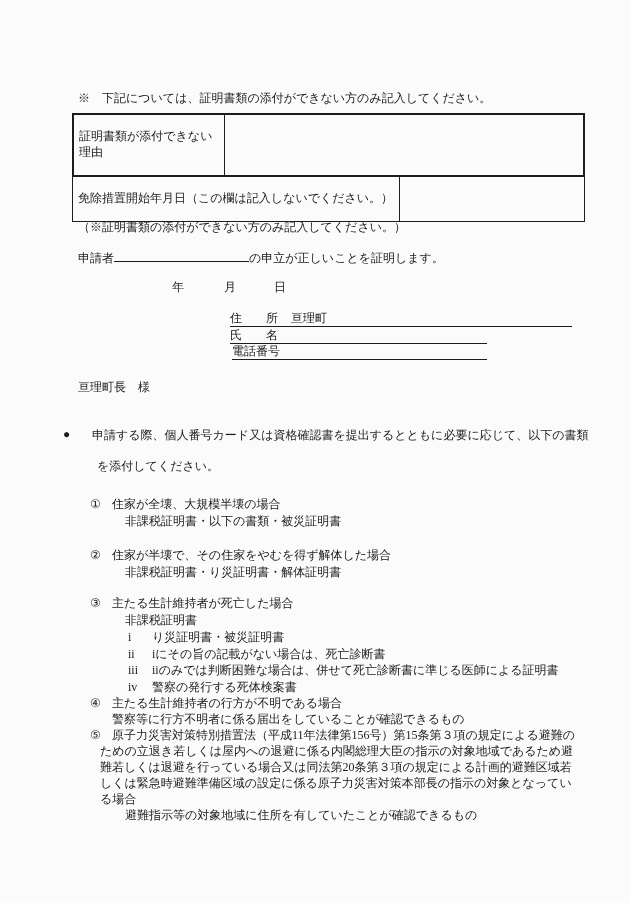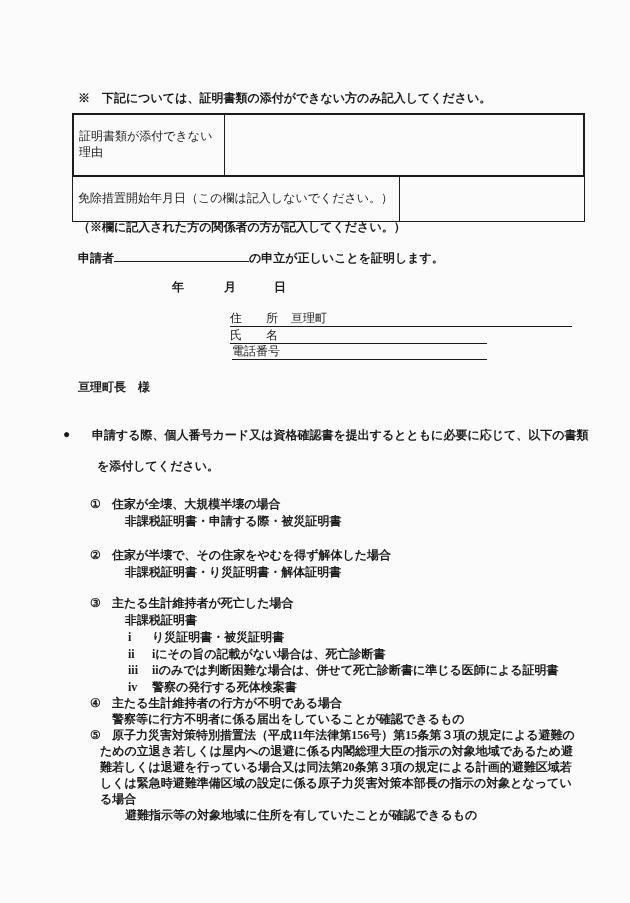--- a/index.html
+++ b/index.html
@@ -7,21 +7,21 @@
     position:relative;
     width:630px; height:903px;
     margin:0 auto;
     background:#fbfbfb;
     font-family:"Liberation Serif","DejaVu Serif",serif;
     color:#1b1b1b;
     font-size:12px;
     line-height:1.3;
     overflow:hidden;
   }
-  .abs { position:absolute; white-space:nowrap;font-weight:bold; }
+  .abs { position:absolute; white-space:nowrap; }
 
   
   .tbl { position:absolute; left:72px; top:113px; width:513px; }
   .tbl-row1 {
     display:flex; height:64px; box-sizing:border-box;
     border:2px solid #1c1c1c;
   }
   .tbl-row1 .lbl {
     width:151px; box-sizing:border-box;
     border-right:1px solid #1c1c1c;
@@ -76,21 +76,21 @@
         <div>理由</div>
       </div>
       <div class="val"></div>
     </div>
     <div class="tbl-row2">
       <div class="lbl">免除措置開始年月日（この欄は記入しないでください。）</div>
       <div class="val"></div>
     </div>
   </div>
 
-  <div class="abs" style="left:78px; top:220px;">（※欄に記入された方の関係者の方が記入してください。）</div>
+  <div class="abs" style="left:78px; top:220px;">（※証明書類の添付ができない方のみ記入してください。）</div>
 
   <div class="abs" style="left:78px; top:248px;">
     <span>申請者</span><span class="blank-line" style="width:135px;"></span><span>の申立が正しいことを証明します。</span>
   </div>
 
   <span class="abs" style="left:172px; top:280px;">年</span>
   <span class="abs" style="left:224px; top:280px;">月</span>
   <span class="abs" style="left:274px; top:280px;">日</span>
 
   <div class="sig-row" style="left:230px; top:311px; width:342px;">
@@ -105,21 +105,21 @@
 
   <div class="abs" style="left:78px; top:380px;">亘理町長　様</div>
 
   <span class="abs bullet" style="left:63px; top:427px;">●</span>
   <div class="abs" style="left:92px; top:428px;">申請する際、個人番号カード又は資格確認書を提出するとともに必要に応じて、以下の書類</div>
   <div class="abs" style="left:97px; top:459px;">を添付してください。</div>
 
   <div class="abs" style="left:90px; top:497px;">
     <span class="num">①</span><span>住家が全壊、大規模半壊の場合</span>
   </div>
-  <div class="abs" style="left:125px; top:514px;">非課税証明書・申請する際・被災証明書</div>
+  <div class="abs" style="left:125px; top:514px;">非課税証明書・以下の書類・被災証明書</div>
 
   <div class="abs" style="left:90px; top:548px;">
     <span class="num">②</span><span>住家が半壊で、その住家をやむを得ず解体した場合</span>
   </div>
   <div class="abs" style="left:125px; top:565px;">非課税証明書・り災証明書・解体証明書</div>
 
   <div class="abs" style="left:90px; top:596px;">
     <span class="num">③</span><span>主たる生計維持者が死亡した場合</span>
   </div>
   <div class="abs" style="left:125px; top:613px;">非課税証明書</div>

